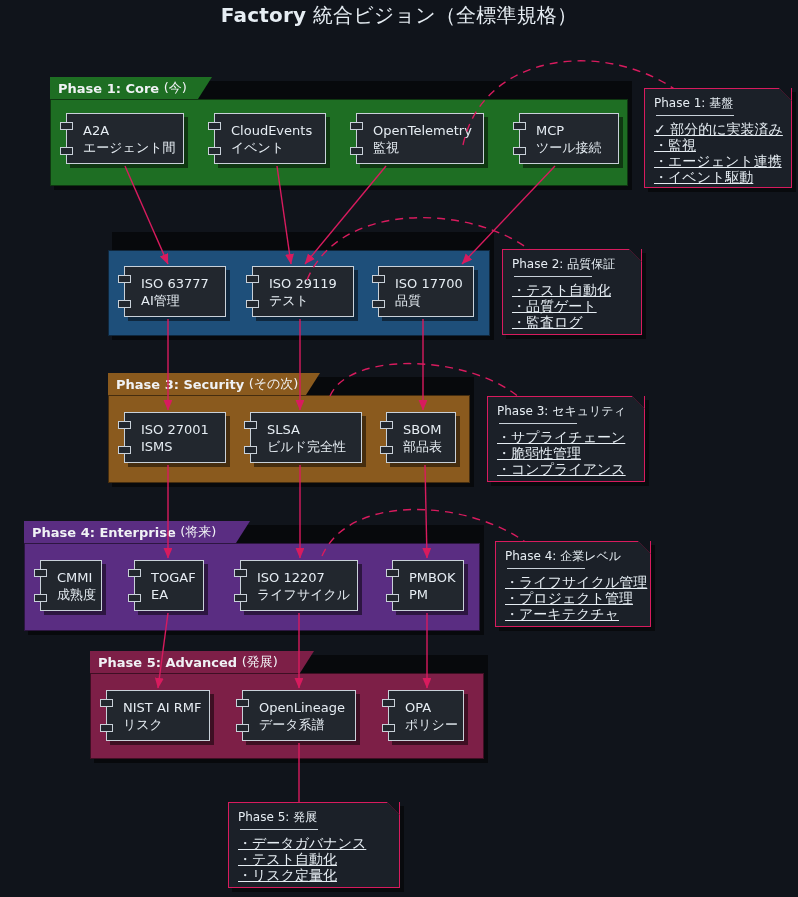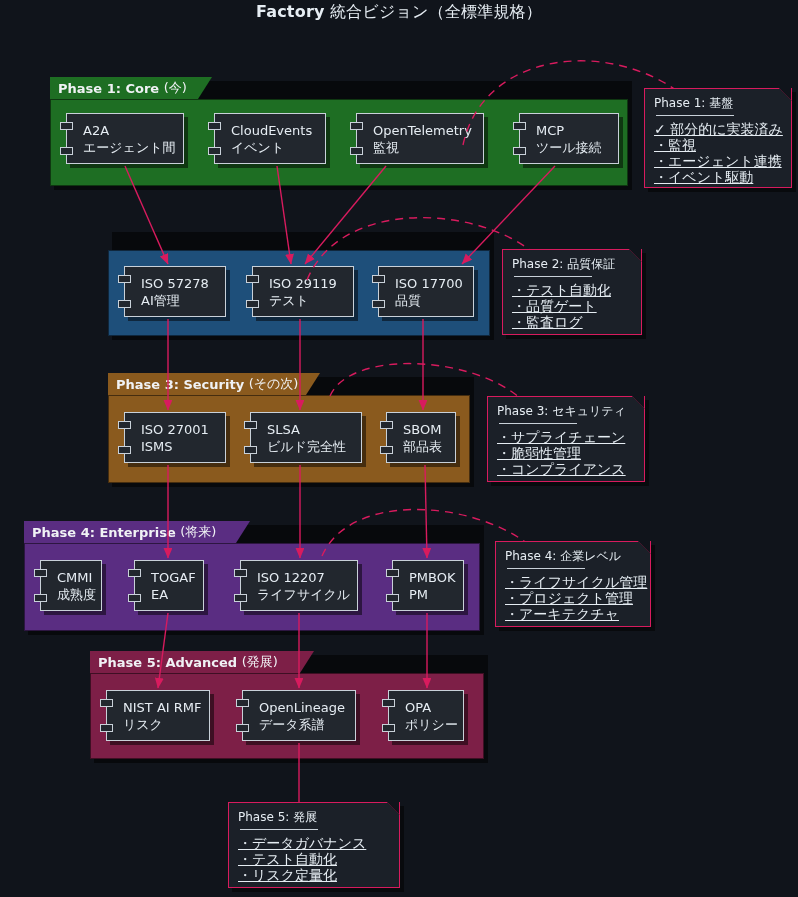--- a/index.html
+++ b/index.html
@@ -8,21 +8,21 @@
     width:798px;height:897px;position:relative;overflow:hidden;
     font-family:"DejaVu Sans","Liberation Sans",sans-serif;
     background:#10141b;
   }
   #canvas{position:absolute;left:0;top:0;width:798px;height:897px;}
   svg#wires{position:absolute;left:0;top:0;width:798px;height:897px;pointer-events:none;z-index:5;}
 
   
   .diagram-title{
     position:absolute;left:0;top:2px;width:798px;text-align:center;
-    color:#e6edf3;font-size:16px;letter-spacing:.2px;
+    color:#e6edf3;font-size:20px;letter-spacing:.2px;
     z-index:8;
   }
   .diagram-title .en{font-weight:bold;}
 
   
   .phase{position:absolute;z-index:2;}
   .phase-shadow{
     position:absolute;left:4px;top:4px;right:-4px;bottom:-4px;
     background:rgba(0,0,0,.55);
   }
@@ -156,21 +156,21 @@
     <div class="node-tab t2"></div>
   </div>
 
   <div class="phase" style="left:108px;top:228px;width:382px;height:108px;">
     <div class="phase-shadow"></div>
     <div class="phase-body" style="background:#1e4f7a;"></div>
   </div>
   <div class="node" style="left:124px;top:266px;width:102px;height:51px;">
     <div class="node-shadow"></div>
     <div class="node-box">
-      <div class="node-l1">ISO 57278</div>
+      <div class="node-l1">ISO 63777</div>
       <div class="node-l2">AI管理</div>
     </div>
     <div class="node-tab t1"></div>
     <div class="node-tab t2"></div>
   </div>
   <div class="node" style="left:252px;top:266px;width:102px;height:51px;">
     <div class="node-shadow"></div>
     <div class="node-box">
       <div class="node-l1">ISO 29119</div>
       <div class="node-l2">テスト</div>

